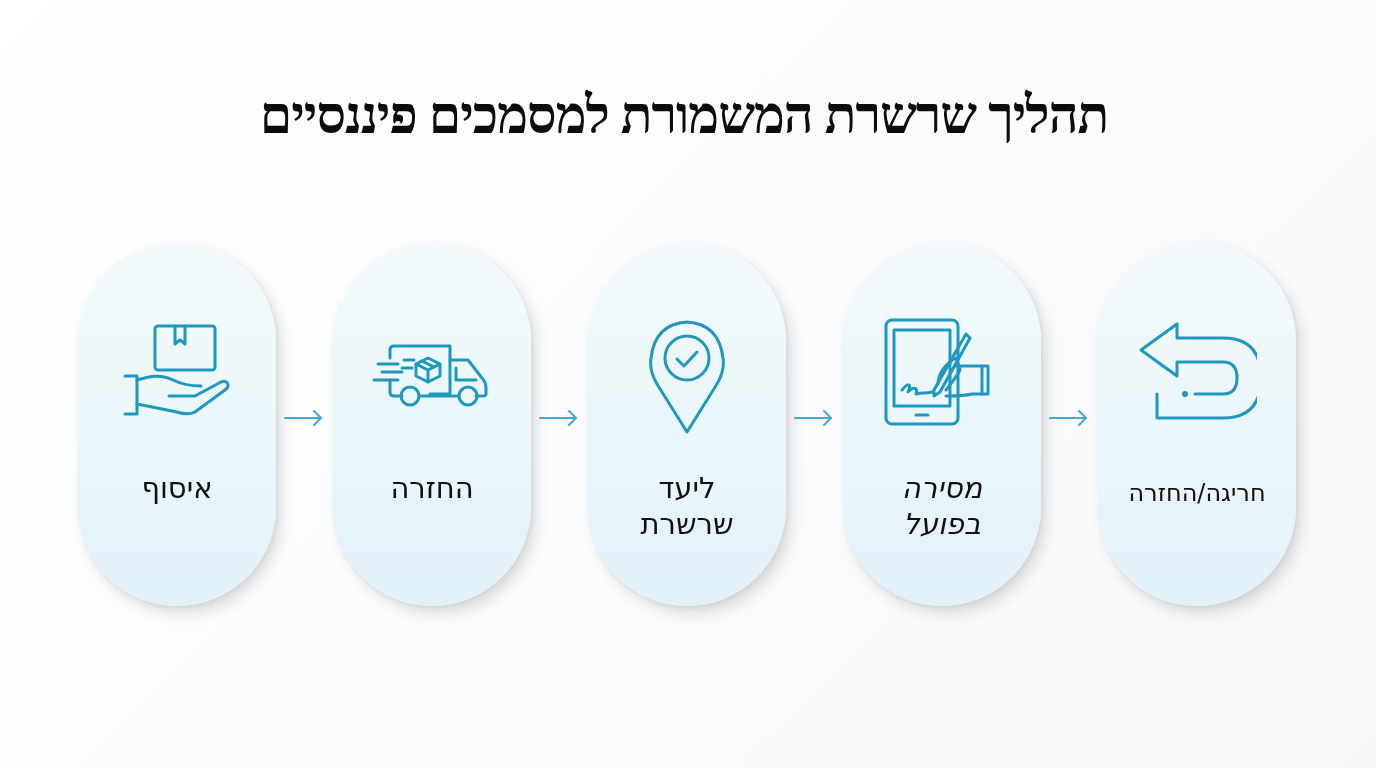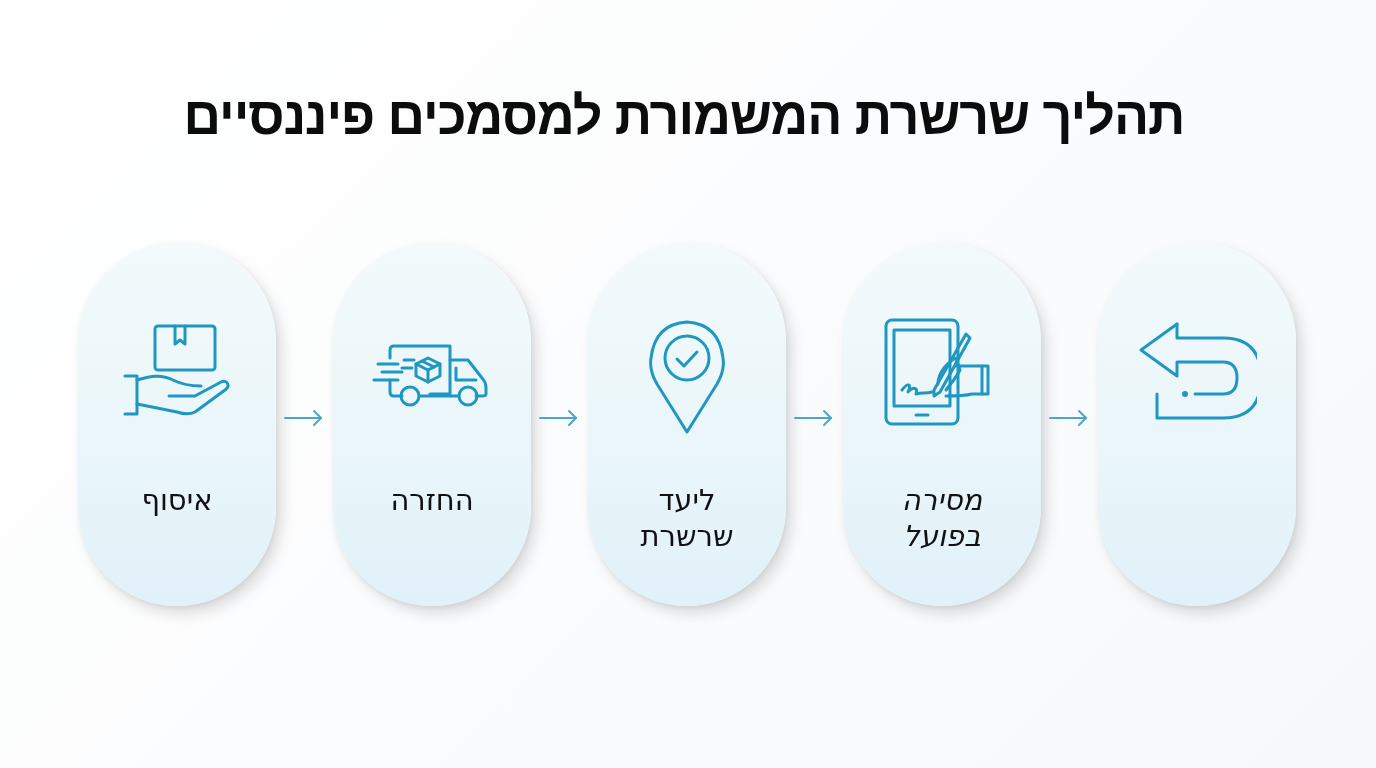--- a/index.html
+++ b/index.html
@@ -5,36 +5,36 @@
     html, body { margin: 0; padding: 0; }
     body {
       width: 1376px; height: 768px; overflow: hidden;
       background: linear-gradient(135deg, #ffffff 0%, #fbfcfd 50%, #f6f8fa 100%);
       font-family: "DejaVu Sans", "Liberation Sans", sans-serif;
       position: relative;
     }
     .title {
       position: absolute; left: 0; top: 76px; width: 1368px;
       text-align: center; direction: rtl;
-      font-family: Liberation Sans, sans-serif;
+      font-family: Liberation Serif, serif;
       font-weight: bold; font-size: 52px; color: #0c0c0c;
       letter-spacing: -1px; line-height: 80px;
     }
     .pill {
       position: absolute; top: 242px; width: 198px; height: 364px;
       border-radius: 99px;
       background: linear-gradient(180deg, #f3fafc 0%, #eaf6fa 55%, #e1f1f9 100%);
       box-shadow: 6px 8px 14px rgba(0,0,0,0.13), 1px 2px 4px rgba(0,0,0,0.06);
     }
     .pill .icon {
       position: absolute; left: 39px; top: 72px; width: 120px; height: 120px;
     }
     .pill .icon svg { width: 120px; height: 120px; display: block; }
     .pill .label {
-      position: absolute; left: 0; width: 198px; top: 240px;
+      position: absolute; left: 0; width: 198px; top: 228px;
       text-align: center; direction: rtl;
       font-family: "DejaVu Sans", sans-serif;
       font-size: 29px; color: #111; line-height: 36px;
     }
     .pill .label.small { font-size: 24px; top: 233px; }
     .arrow {
       position: absolute; top: 408px; width: 44px; height: 20px;
     }
     .arrow svg { display: block; }
   </style>
@@ -147,13 +147,17 @@
 </div>
 
 <div class="pill" style="left:1098px;">
   <div class="icon">
     <svg viewBox="0 0 120 120" fill="none" stroke="#1f97c1" stroke-width="3" stroke-linecap="round" stroke-linejoin="round">
       <path d="M40 10 L4 36 L40 62 V48 H86 Q100 48 100 64 Q100 80 86 80 H58"></path>
       <path d="M40 10 V24 H86 Q124 24 124 64 Q124 104 86 104 H20 V80"></path>
       <circle cx="48" cy="80" r="1.5" fill="#1f97c1"></circle>
     </svg>
   </div>
+  <div class="label small">
+    <div>חריגה/החזרה</div>
+    <div></div>
+  </div>
 </div>
 
 </body></html>

